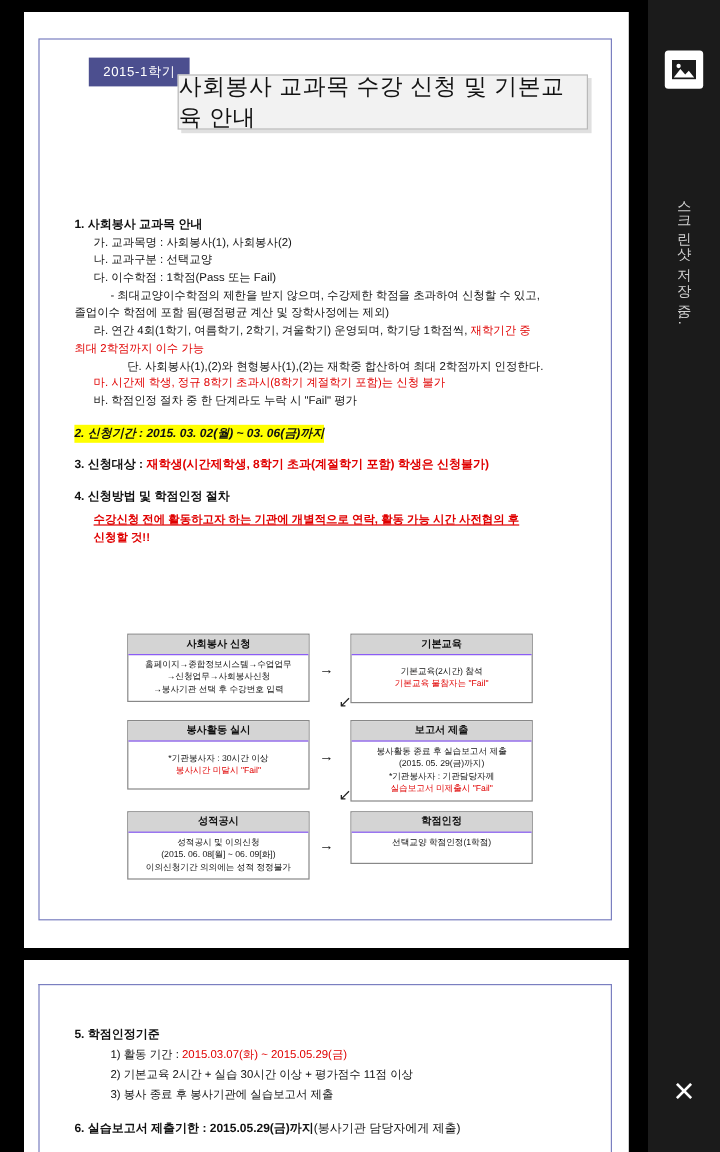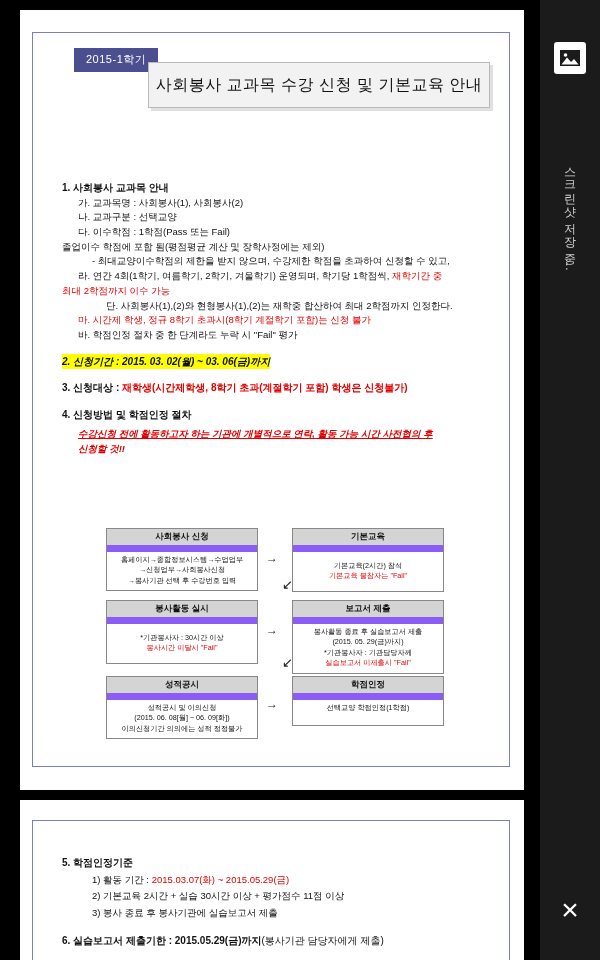--- a/index.html
+++ b/index.html
@@ -65,21 +65,21 @@
     width: 340px;
     height: 44px;
     background: #f2f2f2;
     border: 1px solid #b9b9b9;
     box-shadow: 3px 3px 0 rgba(0,0,0,0.12);
     display: flex;
     align-items: center;
     justify-content: center;
   }
   .title-box span {
-    font-size: 16px;
+    font-size: 19px;
     color: #111;
     letter-spacing: 0.5px;
   }
 
   .body-area {
     position: absolute;
     left: 42px;
     top: 168px;
     width: 420px;
     font-size: 9.5px;
@@ -90,42 +90,42 @@
     font-size: 10px;
     font-weight: bold;
     margin-top: 2px;
   }
   .ln { white-space: pre-wrap; }
   .indent1 { padding-left: 16px; }
   .indent2 { padding-left: 30px; }
   .indent3 { padding-left: 44px; }
   .red { color: #e00000; }
   .hl { background: #ffff00; }
-  .bold { font-weight: bold; font-style: italic; }
+  .bold { font-weight: bold; }
   .gap { height: 9px; }
   .gap-sm { height: 5px; }
 
   
   .flow {
     position: absolute;
     left: 86px;
     top: 518px;
     width: 340px;
     height: 200px;
   }
   .fbox {
     position: absolute;
     border: 1px solid #888;
     background: #ffffff;
     box-sizing: border-box;
     width: 152px;
   }
   .fbox .fhead {
     background: #d4d4d4;
-    border-bottom: 7px solid #8b5cf6;
+    border-bottom: 1px solid #8b5cf6;
     text-align: center;
     font-size: 8.5px;
     font-weight: bold;
     padding: 2px 0 2px 0;
     color: #111;
   }
   .fbox .fbody {
     padding: 3px 4px 4px 4px;
     font-size: 7.2px;
     text-align: center;
@@ -216,22 +216,22 @@
 
     <div class="title-box">
       <span>사회봉사 교과목 수강 신청 및 기본교육 안내</span>
     </div>
 
     <div class="body-area">
       <div class="sec-head ln">1. 사회봉사 교과목 안내</div>
       <div class="ln indent1">가. 교과목명 : 사회봉사(1), 사회봉사(2)</div>
       <div class="ln indent1">나. 교과구분 : 선택교양</div>
       <div class="ln indent1">다. 이수학점 : 1학점(Pass 또는 Fail)</div>
+      <div class="ln indent2">- 최대교양이수학점의 제한을 받지 않으며, 수강제한 학점을 초과하여 신청할 수 있고,</div>
       <div class="ln">졸업이수 학점에 포함 됨(평점평균 계산 및 장학사정에는 제외)</div>
-      <div class="ln indent2">- 최대교양이수학점의 제한을 받지 않으며, 수강제한 학점을 초과하여 신청할 수 있고,</div>
       <div class="ln indent1"><span>라. 연간 4회(1학기, 여름학기, 2학기, 겨울학기) 운영되며, 학기당 1학점씩, </span><span class="red">재학기간 중</span></div>
       <div class="ln red">최대 2학점까지 이수 가능</div>
       <div class="ln indent3">단. 사회봉사(1),(2)와 현형봉사(1),(2)는 재학중 합산하여 최대 2학점까지 인정한다.</div>
       <div class="ln indent1 red">마. 시간제 학생, 정규 8학기 초과시(8학기 계절학기 포함)는 신청 불가</div>
       <div class="ln indent1">바. 학점인정 절차 중 한 단계라도 누락 시 "Fail" 평가</div>
 
       <div class="gap"></div>
       <div class="sec-head ln hl" style="display:inline-block;font-style:italic;">2. 신청기간 : 2015. 03. 02(월) ~ 03. 06(금)까지</div>
 
       <div class="gap"></div>

